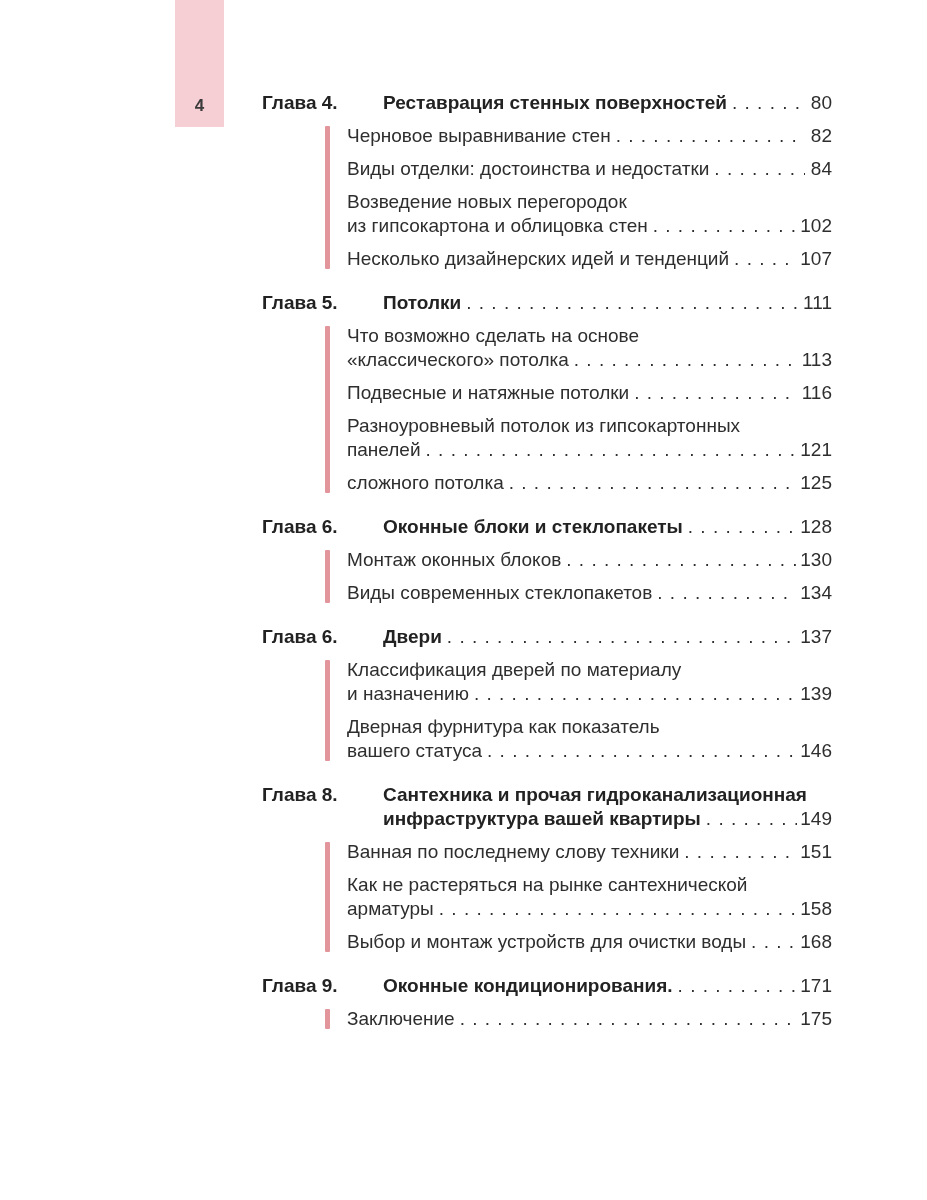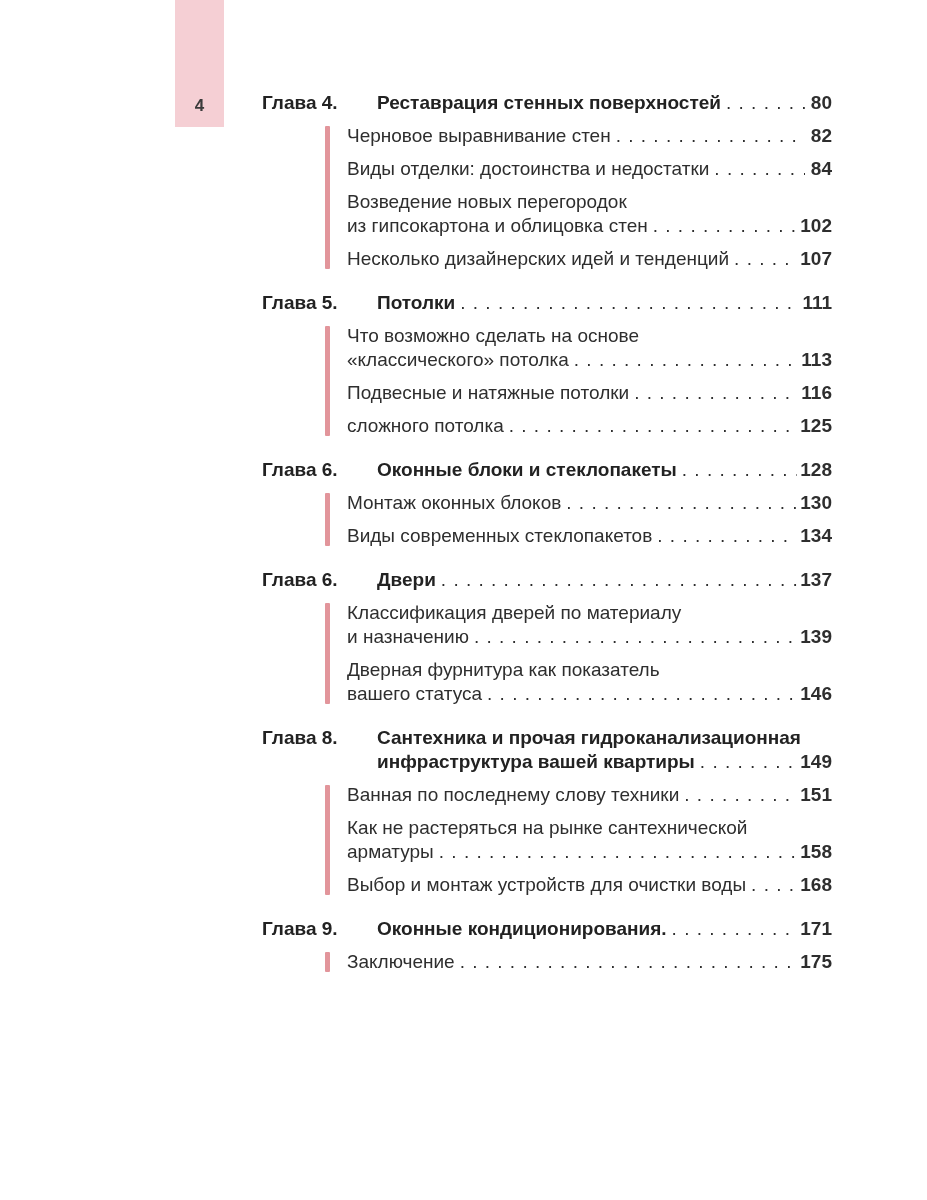--- a/index.html
+++ b/index.html
@@ -40,38 +40,38 @@
   .chapter-row { display: flex; margin-bottom: 13px; }
   .chapter-label { flex: 0 0 115px; font-weight: bold; color: var(--text-bold); }
   .chapter-title { flex: 1; font-weight: bold; color: var(--text-bold); min-width: 0; }
 
   .sections { margin-left: 85px; position: relative; }
   .accent-bar {
     position: absolute; left: -22px; top: 2px; bottom: 2px;
     width: 5px; background: var(--bar-red); border-radius: 1px;
   }
 
-  .entry { margin-bottom: 9px; }
+  .entry { margin-bottom: 9px; gap: 6px; }
   .sections .entry:last-child { margin-bottom: 0; }
 
   .line { white-space: nowrap; }
   .leader-row { display: flex; align-items: center; min-width: 0; }
   .leader-row .txt { white-space: nowrap; }
   .leader {
     flex: 1 1 auto; overflow: hidden; white-space: nowrap;
     min-width: 10px; margin: 0 3px 0 5px;
     font-weight: normal; color: var(--text);
   }
   .leader::after {
     content: ". . . . . . . . . . . . . . . . . . . . . . . . . . . . . . . . . . . . . . . . . . . . . . . . . . . . . . . . . . . . . . . . . . . . . . . .";
     letter-spacing: 1px;
   }
   .pgnum {
     flex: 0 0 auto; text-align: right; white-space: nowrap;
-    font-weight: bold; color: var(--text); min-width: 24px;
+    font-weight: normal; color: var(--text); min-width: 24px;
   }
 </style>
 </head>
 <body>
 
 <div class="page">
 
   <div class="band">
     <span class="num">4</span>
   </div>
@@ -143,20 +143,28 @@
             </div>
           </div>
           <div class="entry">
             <div class="line leader-row">
               <span class="txt">Подвесные и натяжные потолки</span>
               <span class="leader"></span>
               <span class="pgnum">116</span>
             </div>
           </div>
           <div class="entry">
+            <div class="line">Разноуровневый потолок из гипсокартонных</div>
+            <div class="line leader-row">
+              <span class="txt">панелей</span>
+              <span class="leader"></span>
+              <span class="pgnum">121</span>
+            </div>
+          </div>
+          <div class="entry">
             <div class="line leader-row">
               <span class="txt">сложного потолка</span>
               <span class="leader"></span>
               <span class="pgnum">125</span>
             </div>
           </div>
         </div>
       </div>
       <div class="chapter">
         <div class="chapter-row entry">

